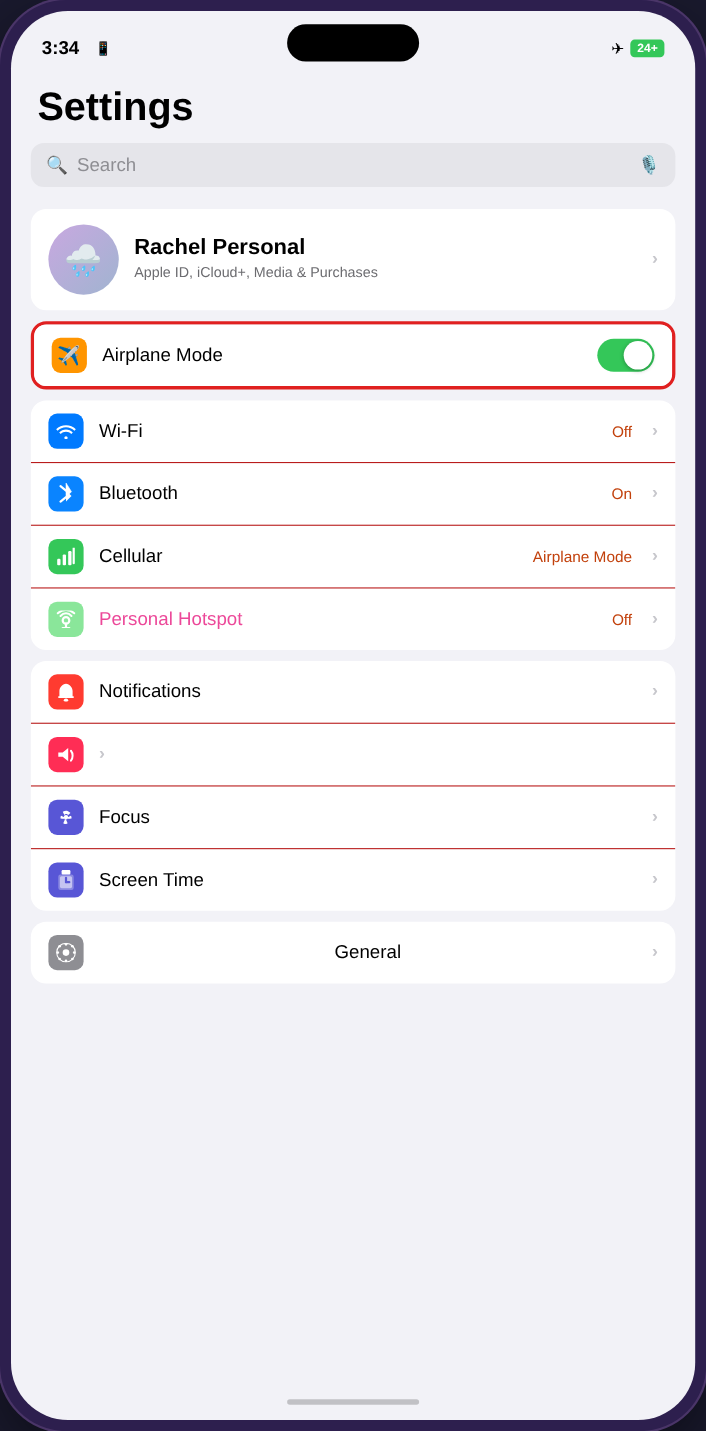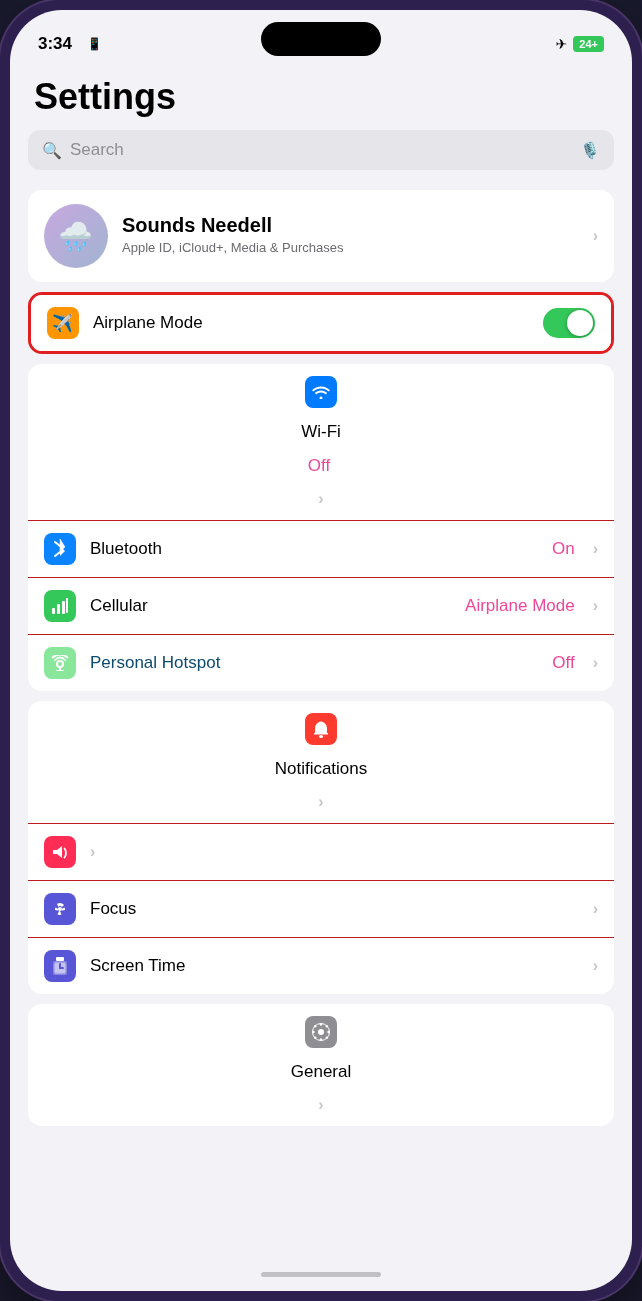--- a/index.html
+++ b/index.html
@@ -191,21 +191,20 @@
       display: flex;
       align-items: center;
       padding: 12px 16px;
       gap: 14px;
       border-top: 1px solid #b91c1c;
       position: relative;
     }
 
     .settings-row:first-child {
       border-top: none;
-      flex-direction: column;
     }
 
     .row-icon {
       width: 32px;
       height: 32px;
       border-radius: 8px;
       display: flex;
       align-items: center;
       justify-content: center;
       flex-shrink: 0;
@@ -223,26 +222,26 @@
     .icon-indigo { background: #5856d6; }
     .icon-gray { background: #8e8e93; }
 
     .row-label {
       flex: 1;
       font-size: 17px;
       color: #000;
     }
 
     .row-label.dimmed {
-      color: #0c4a6e;
+      color: #ec4899;
     }
 
     .row-value {
-      font-size: 17px;
-      color: #ec4899;
+      font-size: 14px;
+      color: #c2410c;
       margin-right: 4px;
     }
 
     
     .toggle {
       width: 52px;
       height: 30px;
       border-radius: 15px;
       background: #34c759;
       position: relative;
@@ -320,21 +319,21 @@
         <span class="search-input-display">Search</span>
         <span class="mic-icon">🎙️</span>
       </div>
 
       <div class="card">
         <div class="profile-row">
           <div class="profile-avatar">
             <span class="cloud-emoji">🌧️</span>
           </div>
           <div class="profile-info">
-            <div class="profile-name">Sounds Needell</div>
+            <div class="profile-name">Rachel Personal</div>
             <div class="profile-subtitle">Apple ID, iCloud+, Media &amp; Purchases</div>
           </div>
           <span class="chevron">›</span>
         </div>
       </div>
 
       <div class="airplane-row-wrap">
         <div class="airplane-row">
           <div class="row-icon icon-orange">✈️</div>
           <span class="row-label">Airplane Mode</span>

